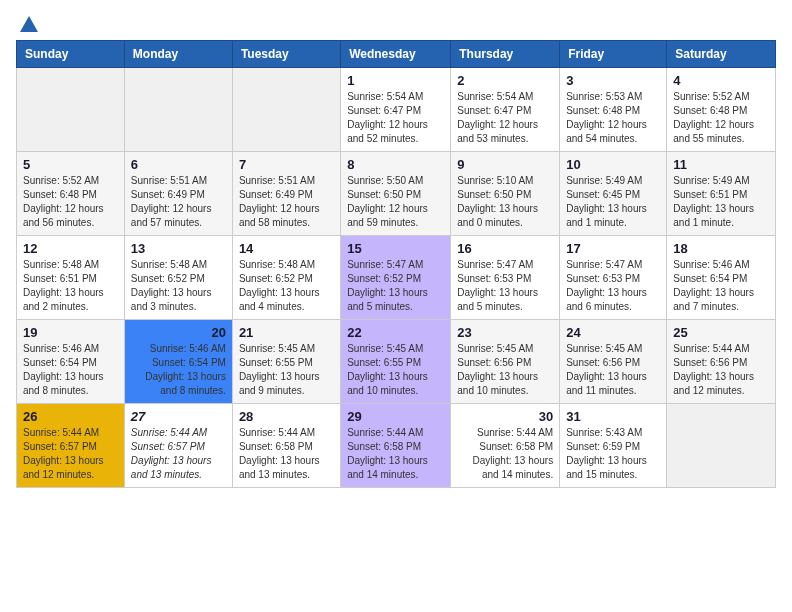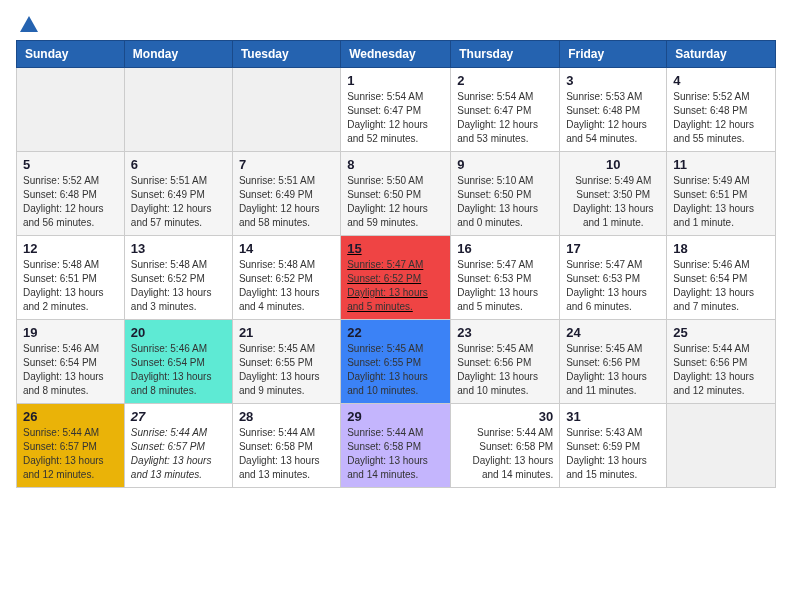--- a/index.html
+++ b/index.html
@@ -173,24 +173,24 @@
 Daylight: 12 hours
 and 59 minutes.</div>
         </td>
         <td style="background: rgb(245, 245, 245);">
           <span class="day-number">9</span>
           <div class="day-info">Sunrise: 5:10 AM
 Sunset: 6:50 PM
 Daylight: 13 hours
 and 0 minutes.</div>
         </td>
-        <td style="background: rgb(245, 245, 245); text-align: center;">
+        <td style="background: rgb(245, 245, 245);">
           <span class="day-number">10</span>
           <div class="day-info">Sunrise: 5:49 AM
-Sunset: 3:50 PM
+Sunset: 6:45 PM
 Daylight: 13 hours
 and 1 minute.</div>
         </td>
         <td style="background: rgb(245, 245, 245);">
           <span class="day-number">11</span>
           <div class="day-info">Sunrise: 5:49 AM
 Sunset: 6:51 PM
 Daylight: 13 hours
 and 1 minute.</div>
         </td>
@@ -210,21 +210,21 @@
 Daylight: 13 hours
 and 3 minutes.</div>
         </td>
         <td style="background: rgb(255, 255, 255);">
           <span class="day-number">14</span>
           <div class="day-info">Sunrise: 5:48 AM
 Sunset: 6:52 PM
 Daylight: 13 hours
 and 4 minutes.</div>
         </td>
-        <td style="background: #ef4444; text-decoration: underline;">
+        <td style="background: #c4b5fd;">
           <span class="day-number">15</span>
           <div class="day-info">Sunrise: 5:47 AM
 Sunset: 6:52 PM
 Daylight: 13 hours
 and 5 minutes.</div>
         </td>
         <td style="background: rgb(255, 255, 255);">
           <span class="day-number">16</span>
           <div class="day-info">Sunrise: 5:47 AM
 Sunset: 6:53 PM
@@ -247,35 +247,35 @@
         </td>
       </tr>
       <tr>
         <td style="background: rgb(245, 245, 245);">
           <span class="day-number">19</span>
           <div class="day-info">Sunrise: 5:46 AM
 Sunset: 6:54 PM
 Daylight: 13 hours
 and 8 minutes.</div>
         </td>
-        <td style="background: #5eead4;">
+        <td style="background: #3b82f6; text-align: right;">
           <span class="day-number">20</span>
           <div class="day-info">Sunrise: 5:46 AM
 Sunset: 6:54 PM
 Daylight: 13 hours
 and 8 minutes.</div>
         </td>
         <td style="background: rgb(245, 245, 245); margin-left: 31px;">
           <span class="day-number">21</span>
           <div class="day-info">Sunrise: 5:45 AM
 Sunset: 6:55 PM
 Daylight: 13 hours
 and 9 minutes.</div>
         </td>
-        <td style="background: #3b82f6;">
+        <td style="background: #c4b5fd;">
           <span class="day-number">22</span>
           <div class="day-info">Sunrise: 5:45 AM
 Sunset: 6:55 PM
 Daylight: 13 hours
 and 10 minutes.</div>
         </td>
         <td style="background: rgb(245, 245, 245);">
           <span class="day-number">23</span>
           <div class="day-info">Sunrise: 5:45 AM
 Sunset: 6:56 PM

